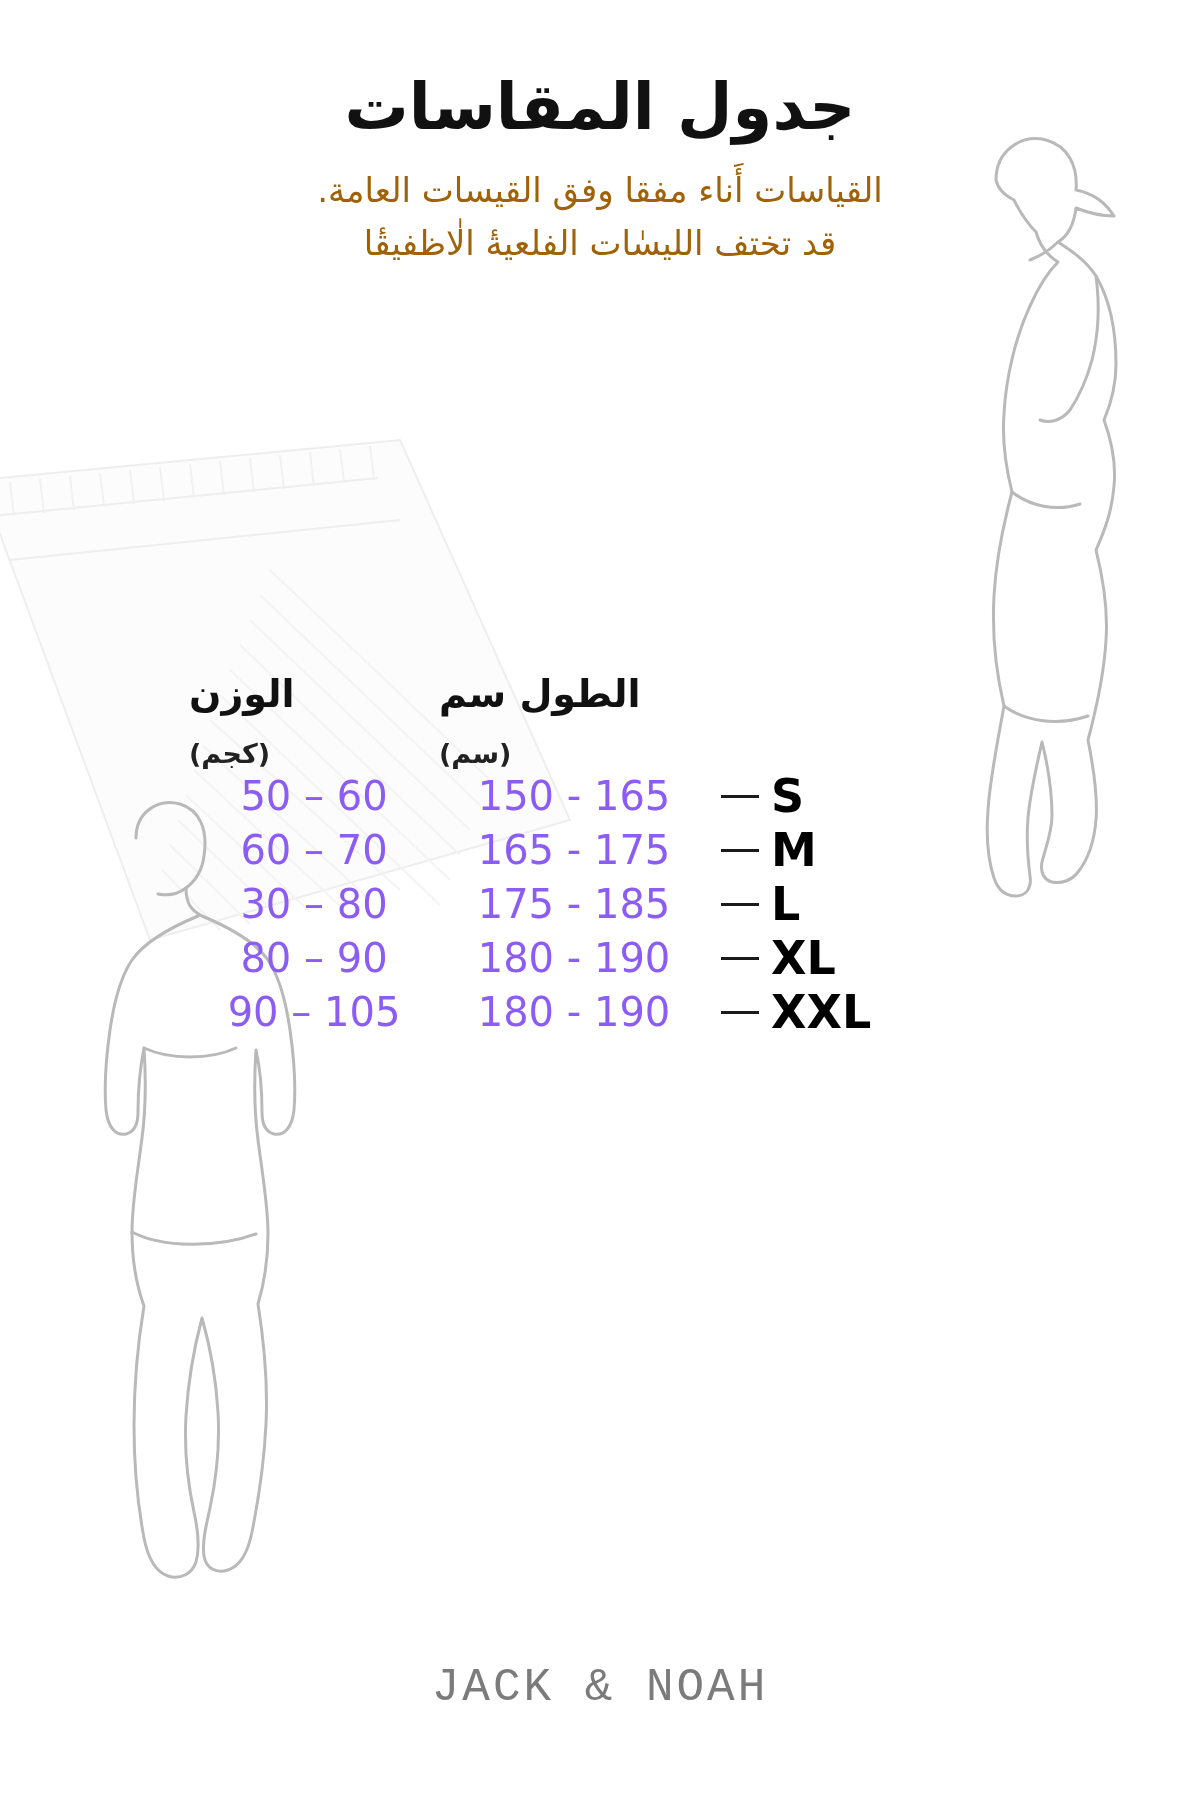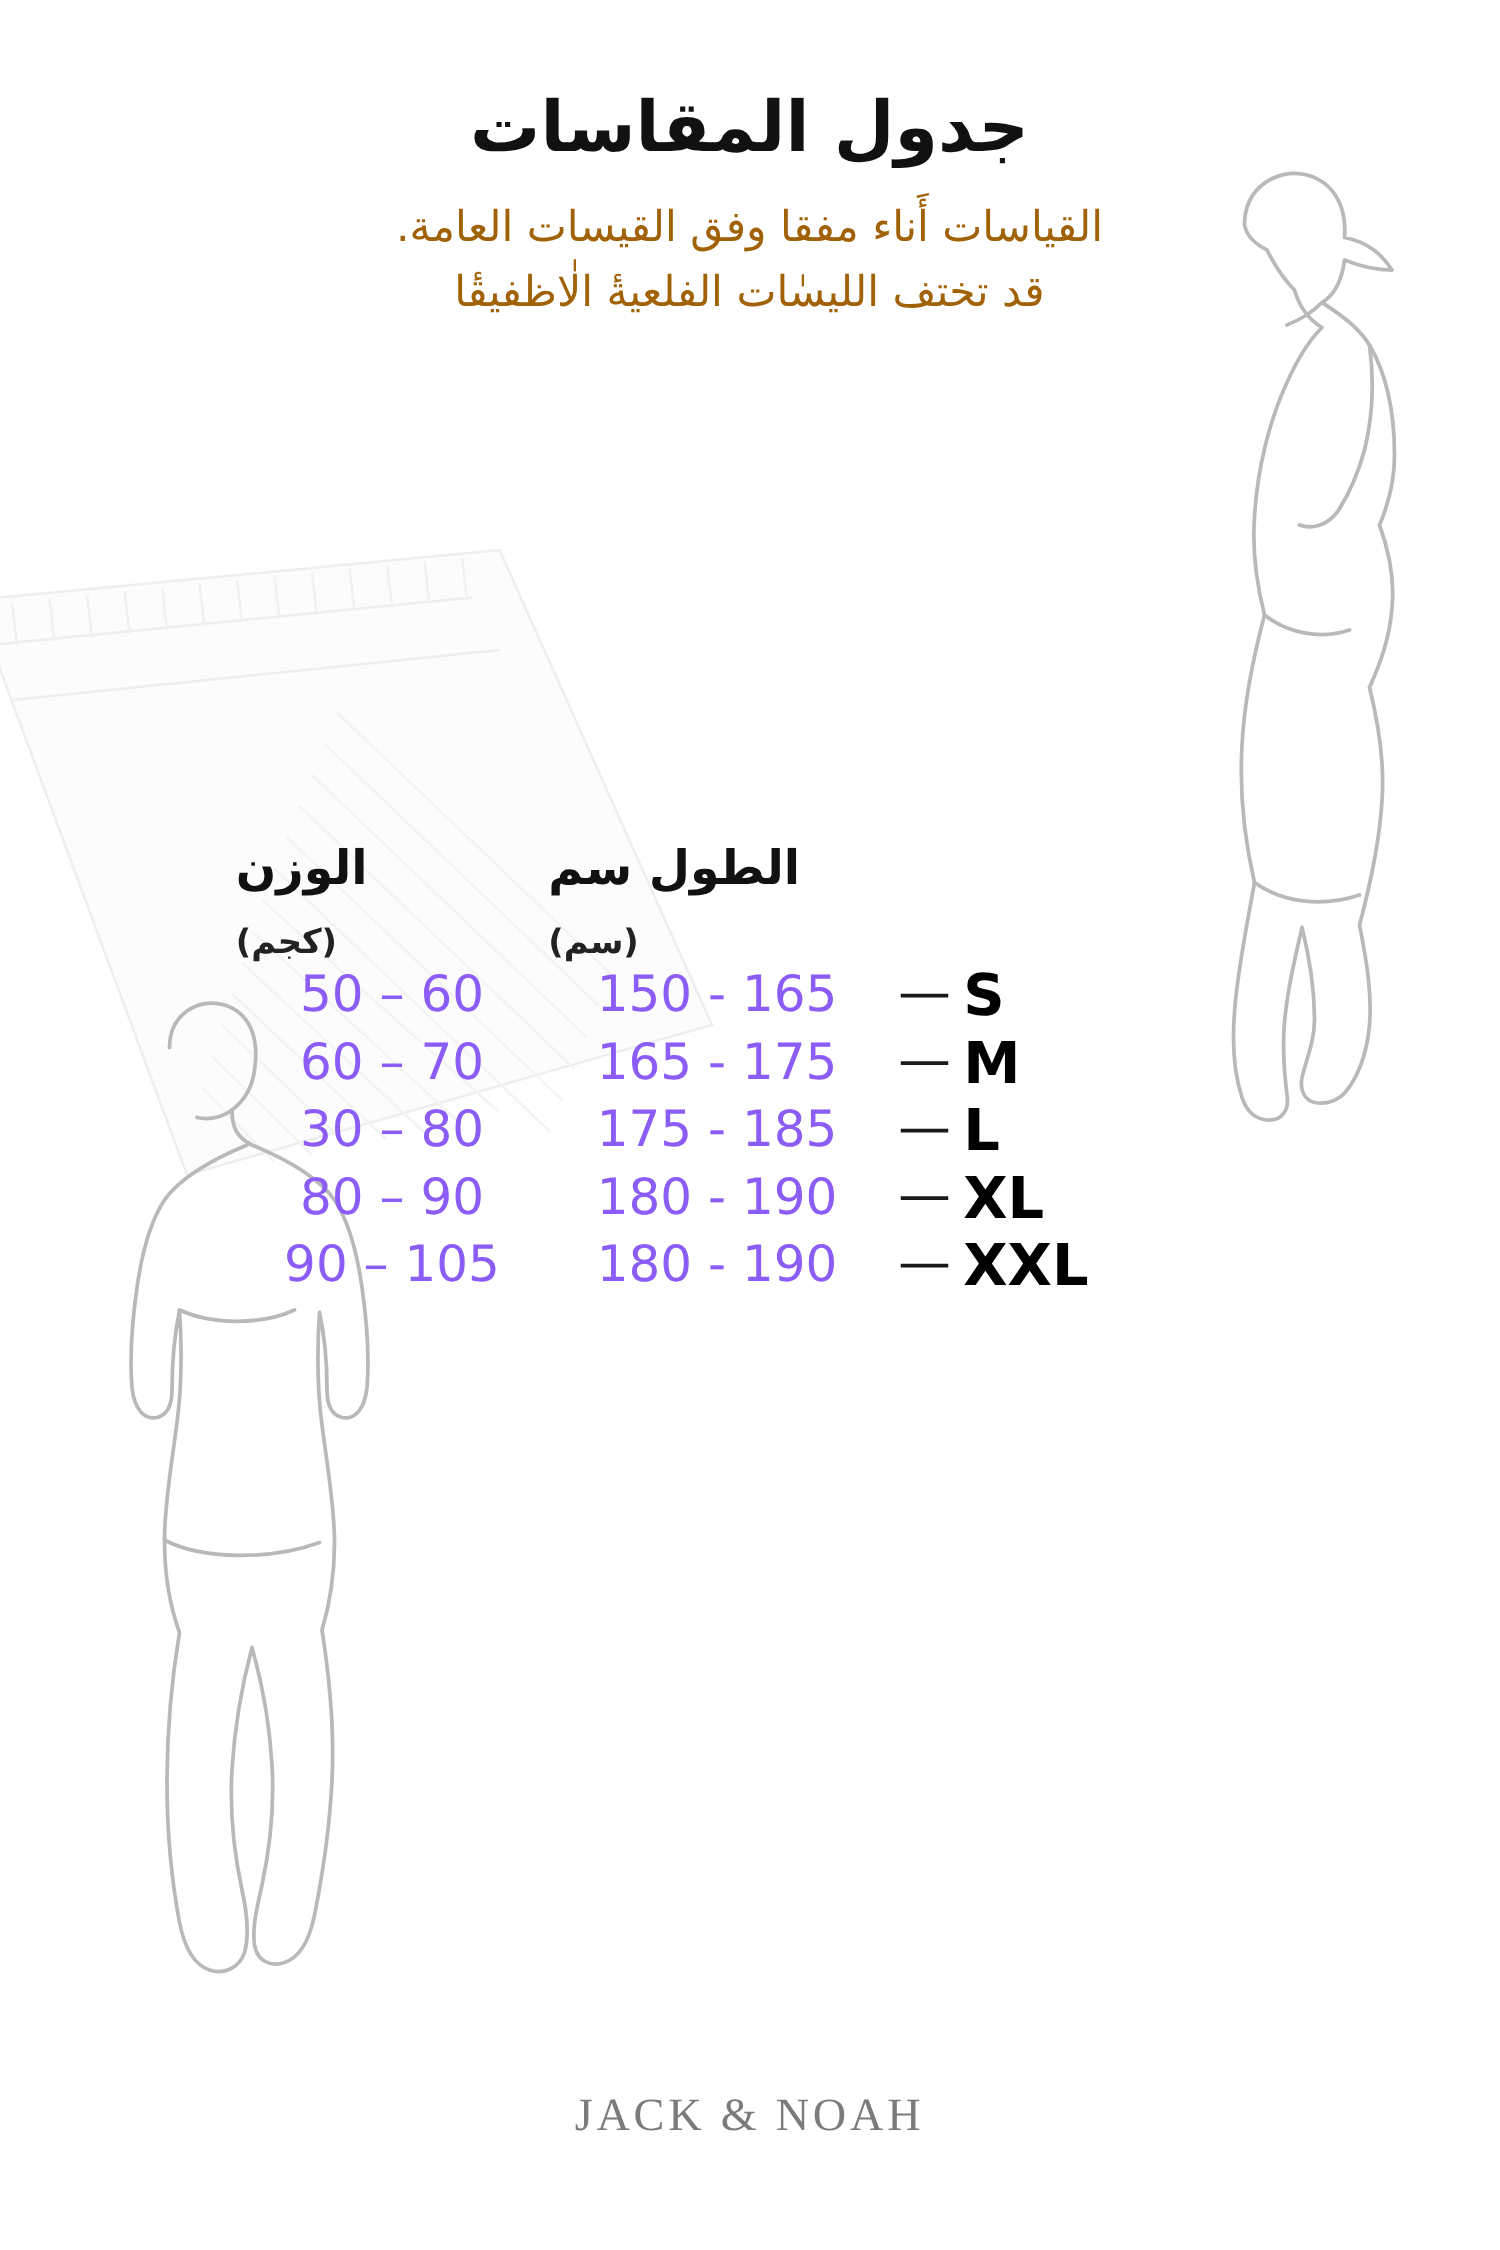--- a/index.html
+++ b/index.html
@@ -57,21 +57,21 @@
   .header {
     position: relative;
     padding-top: 72px;
     text-align: center;
     z-index: 3;
   }
 
   .title {
     font-family: "DejaVu Sans", sans-serif;
     font-weight: bold;
-    font-size: 56px;
+    font-size: 64px;
     line-height: 1.1;
     color: #111111;
     letter-spacing: -1px;
   }
 
   .subtitle {
     margin: 22px auto 0;
     width: 820px;
     font-size: 34px;
     line-height: 1.55;
@@ -167,22 +167,22 @@
   .brand {
     position: absolute;
     bottom: 86px;
     left: 0;
     width: 1200px;
     text-align: center;
     z-index: 3;
   }
 
   .brand-text {
-    font-family: Liberation Serif, serif;
-    font-size: 37px;
+    font-family: Liberation Mono, monospace;
+    font-size: 46px;
     letter-spacing: 3px;
     color: #7b7b7b;
     font-weight: normal;
   }
 </style>
 </head>
 <body>
 
 <div class="page">
 

